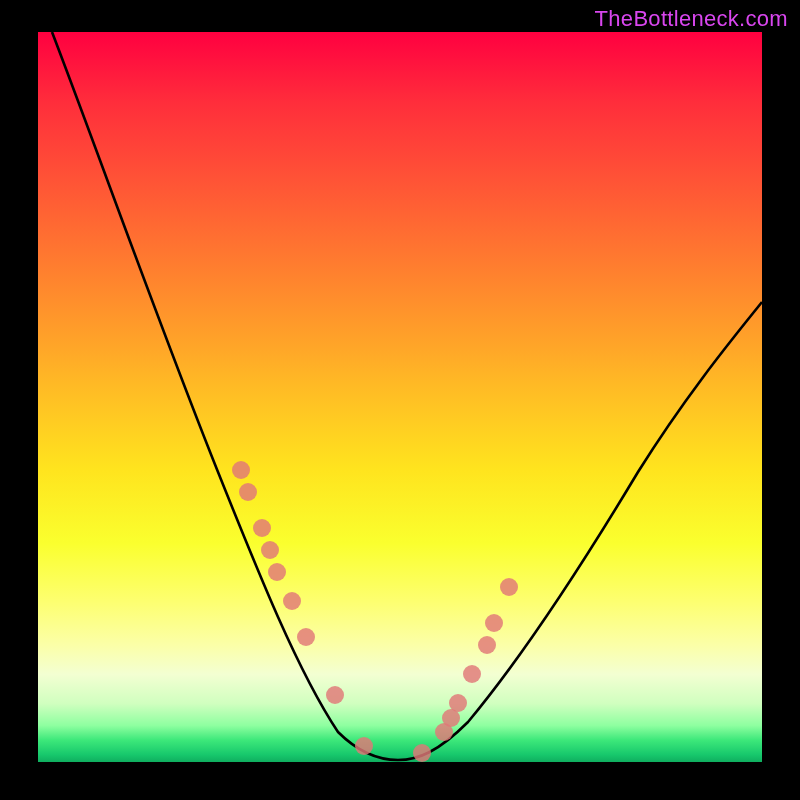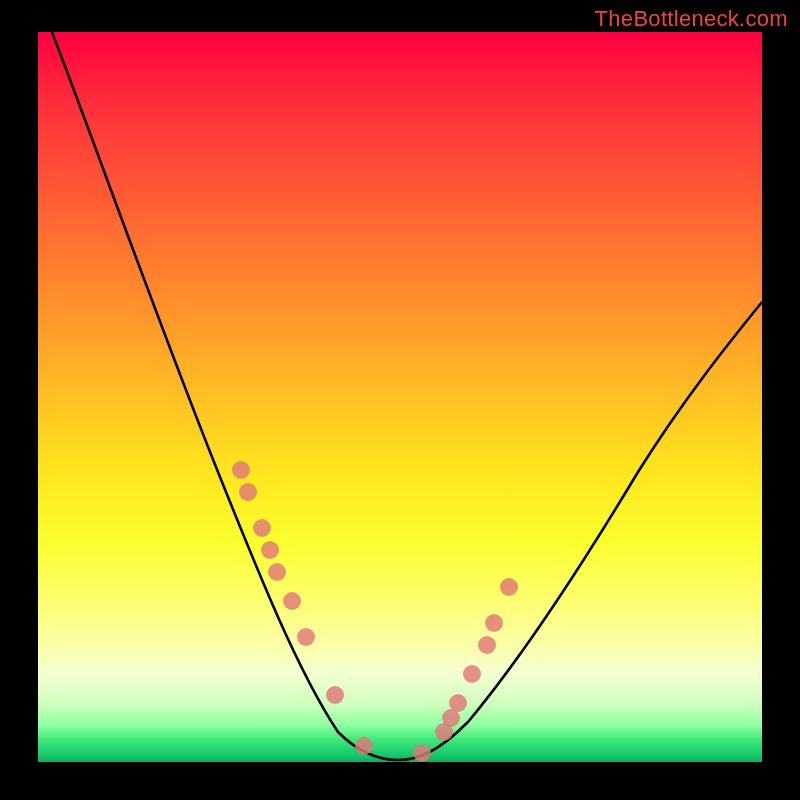--- a/index.html
+++ b/index.html
@@ -38,21 +38,21 @@
       #d0ffbf 92%,
       #8effa0 95%,
       #3de87a 97%,
       #17c86c 99%,
       #0fae5f 100%);
   }
   .watermark {
     position: absolute;
     top: 6px;
     right: 12px;
-    color: #ef4444;
+    color: #d946ef;
     font-size: 22px;
     font-weight: 500;
     letter-spacing: 0.3px;
     user-select: none;
   }
   svg.curve {
     position: absolute;
     left: 0;
     top: 0;
     width: 724px;

